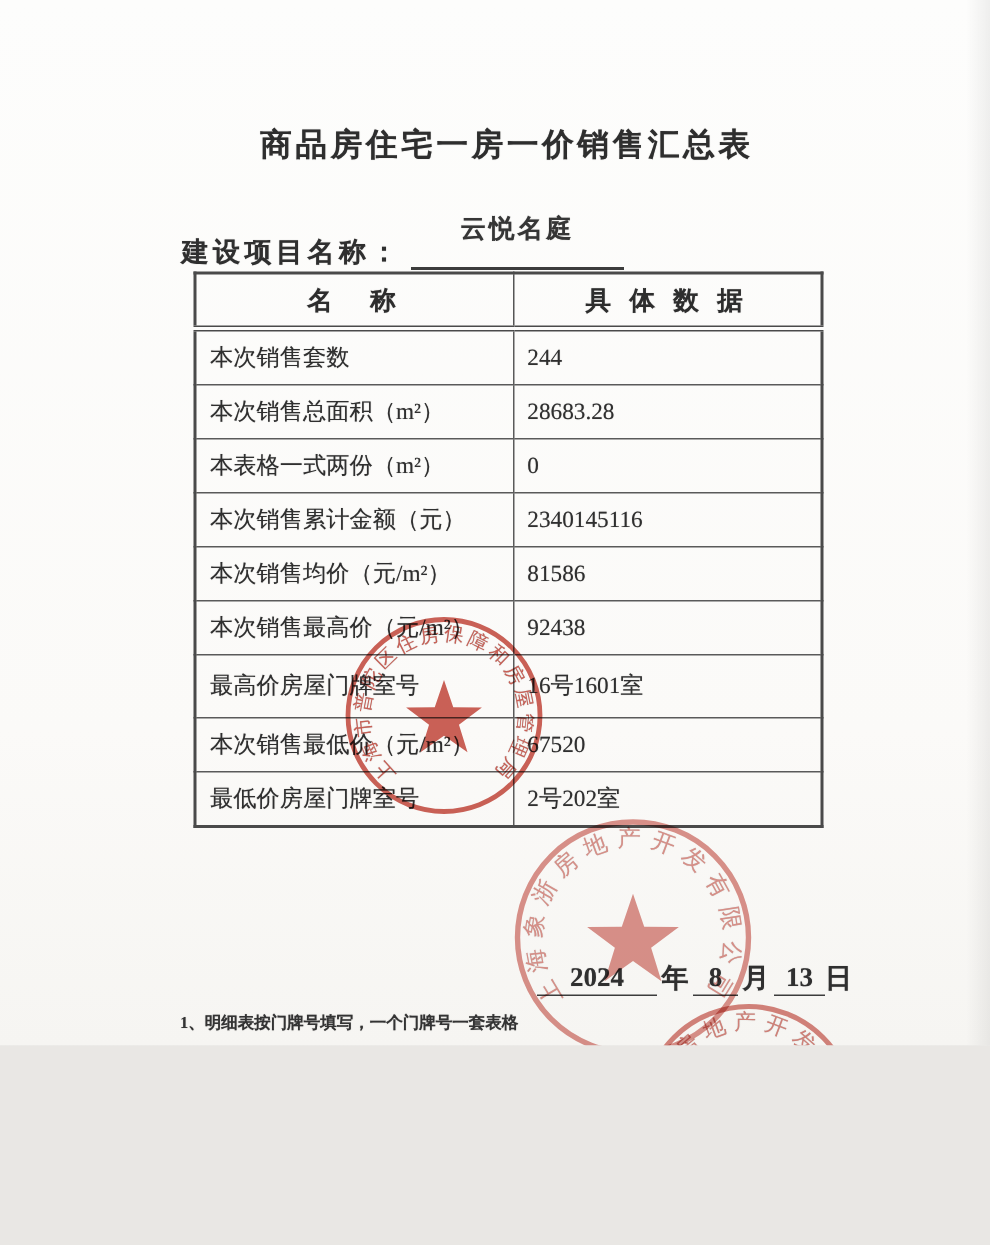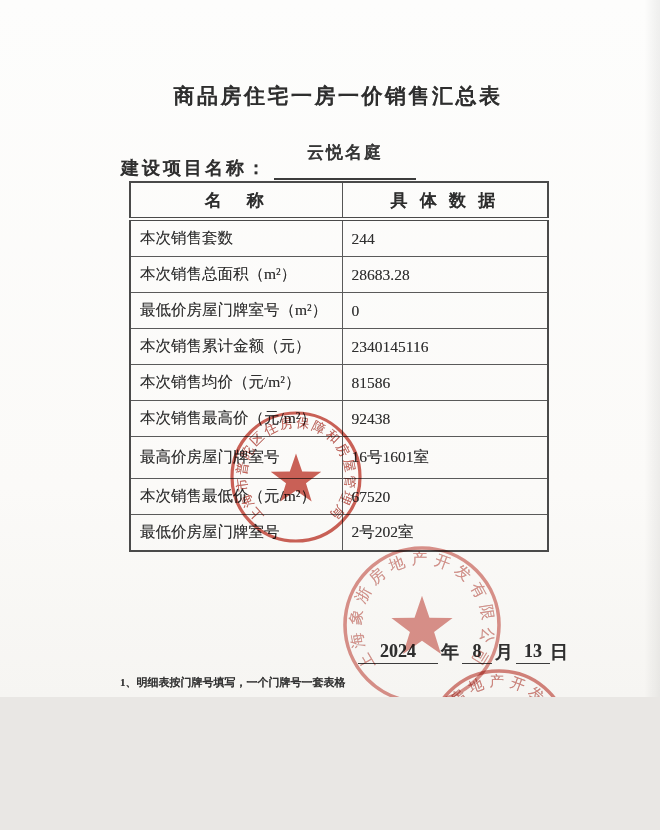--- a/index.html
+++ b/index.html
@@ -85,21 +85,21 @@
     <tbody>
       <tr>
         <td>本次销售套数</td>
         <td>244</td>
       </tr>
       <tr>
         <td>本次销售总面积（m²）</td>
         <td>28683.28</td>
       </tr>
       <tr>
-        <td>最低价房屋门牌室号（m²）</td>
+        <td>本表格一式两份（m²）</td>
         <td>0</td>
       </tr>
       <tr>
         <td>本次销售累计金额（元）</td>
         <td>2340145116</td>
       </tr>
       <tr>
         <td>本次销售均价（元/m²）</td>
         <td>81586</td>
       </tr>

